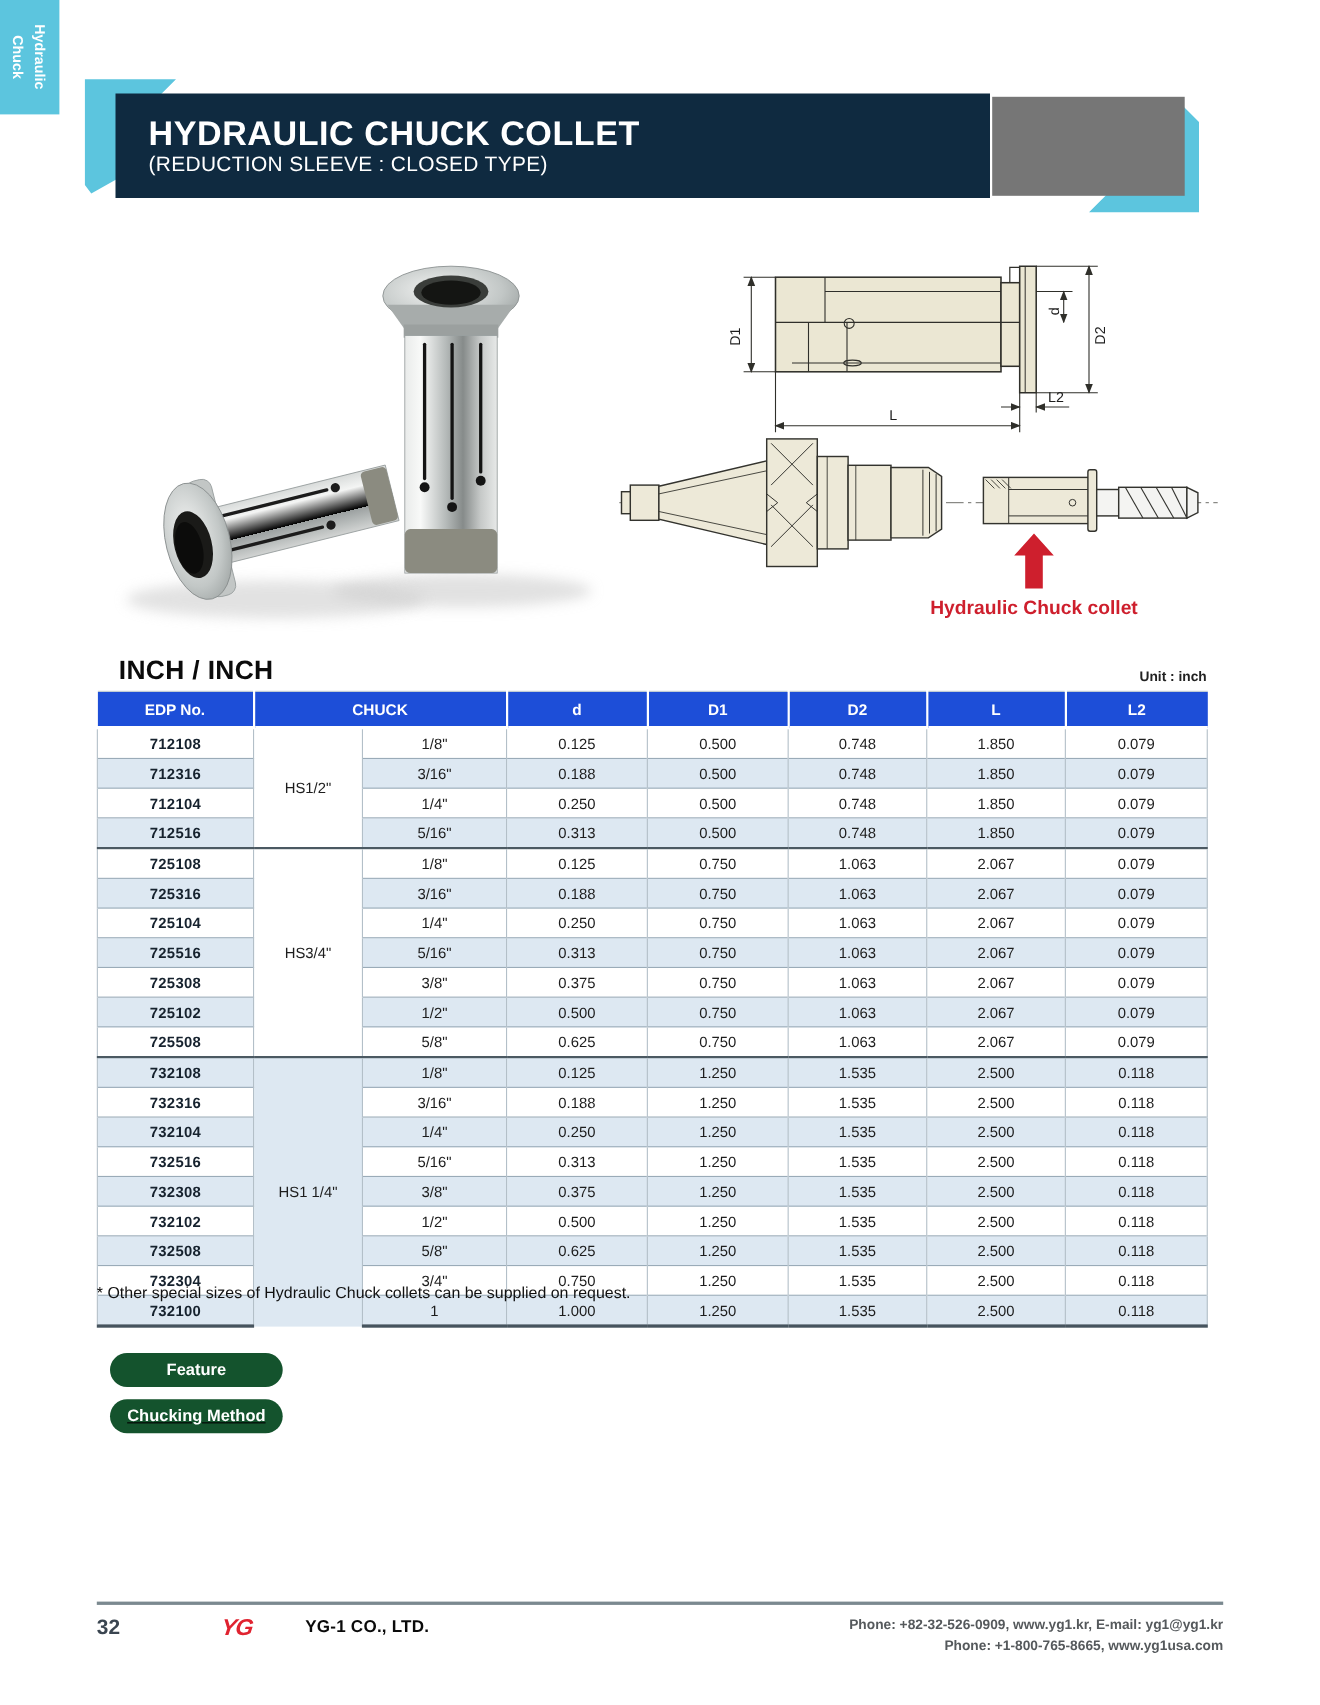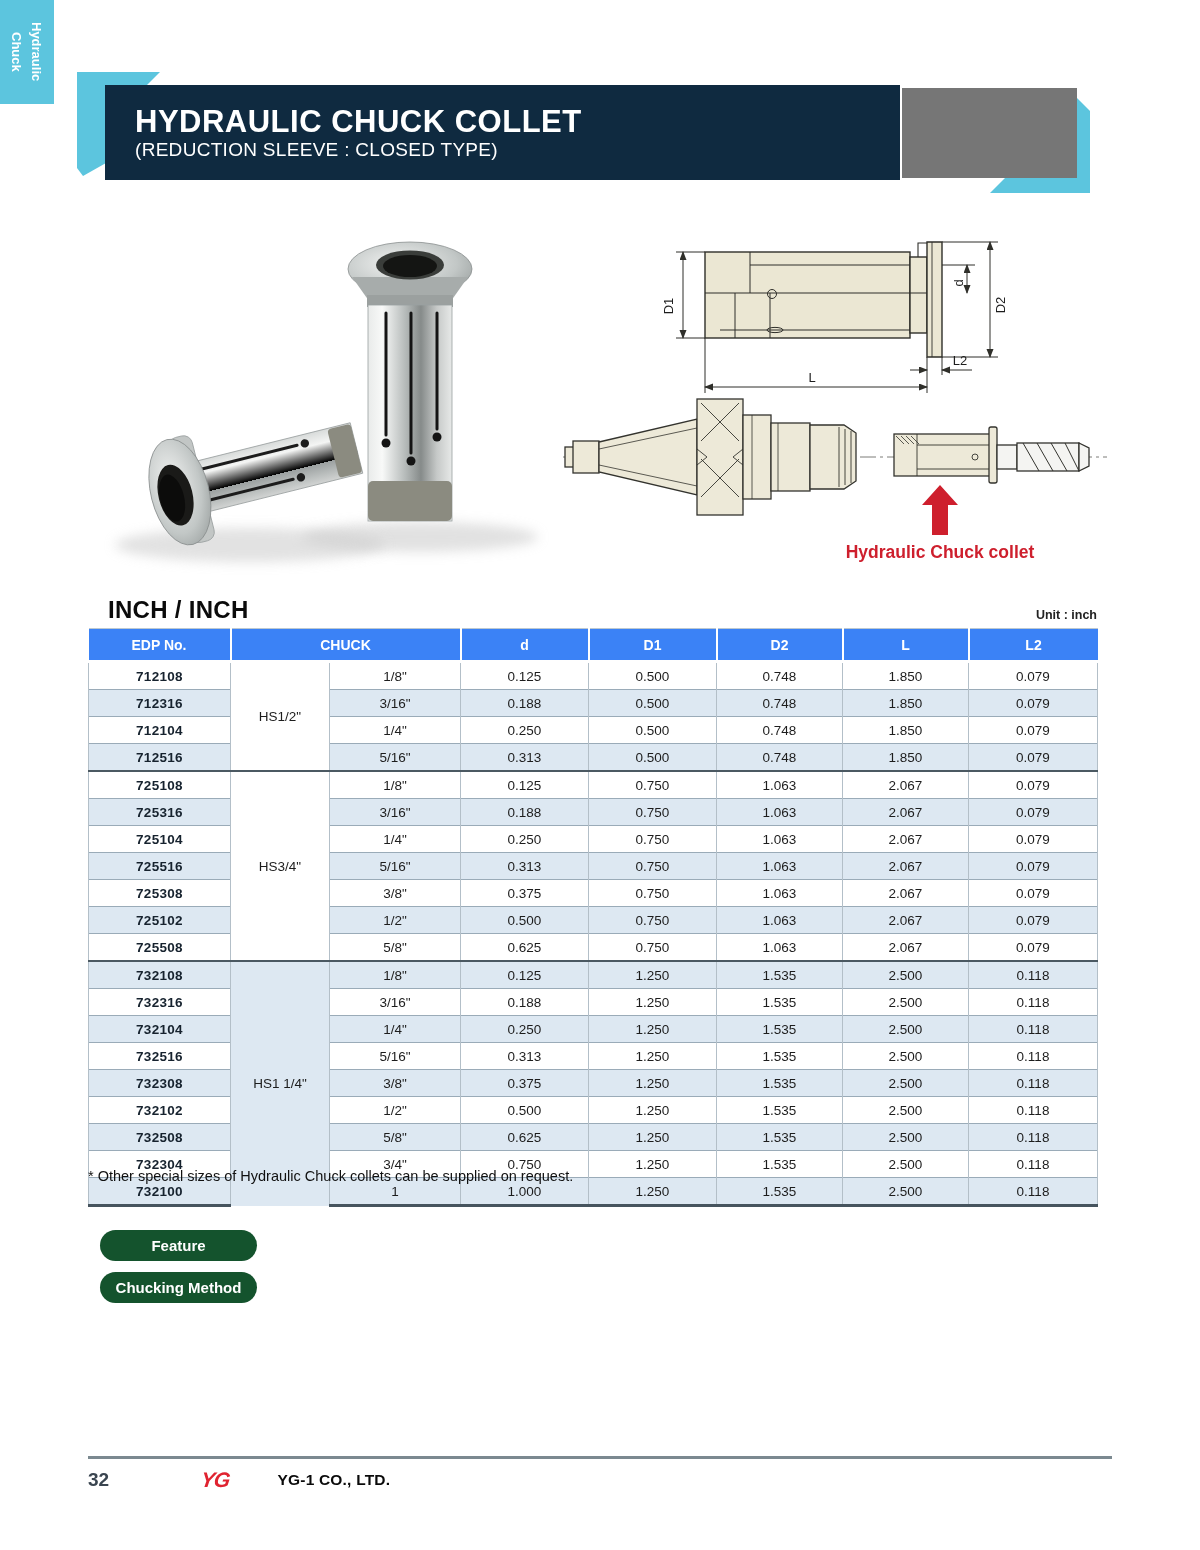--- a/index.html
+++ b/index.html
@@ -29,41 +29,41 @@
   .photo-svg{position:absolute;left:100px;top:215px;}
   .draw1-svg{position:absolute;left:620px;top:225px;}
   .draw2-svg{position:absolute;left:555px;top:385px;}
   svg text{font-family:"Liberation Sans", sans-serif;}
   
   .tbl-title{position:absolute;left:88px;top:596px;font-size:24px;font-weight:700;color:#0b0b0b;letter-spacing:.3px;margin-left:20px;}
   .tbl-unit{position:absolute;right:103px;top:608px;font-size:12.5px;font-weight:bold;color:#222;}
   .tbl-wrap{position:absolute;left:88px;top:628px;}
   table.spec{border-collapse:collapse;table-layout:fixed;width:1009px;font-size:13.5px;}
   table.spec th{
-    background:#3b82f6;color:#fff;font-weight:bold;font-size:14px;height:29px;
+    background:#1d4ed8;color:#fff;font-weight:bold;font-size:14px;height:29px;
     border-left:2px solid #fff;border-bottom:3px solid #fff;border-top:1px solid #bcc8d0;text-align:center;
   }
   table.spec th:first-child{border-left:none;}
   table.spec td{
     text-align:center;height:24px;color:#1d1d1d;
     border-left:1px solid #b3bfc8;border-top:1px solid #9aabb8;
   }
   table.spec td:last-child{border-right:1px solid #b3bfc8;}
   table.spec tr.odd td{background:#ffffff;}
   table.spec tr.even td{background:#dde8f2;}
   table.spec td.group{background:#ffffff;}
   table.spec td.edp{font-weight:bold;color:#16222e;letter-spacing:.3px;}
   table.spec tr.group-start td{border-top:2px solid #4b5962;}
   table.spec tbody tr:first-child td{border-top:none;}
   table.spec tbody tr:last-child td{border-bottom:3px solid #46545e;}
   .note{position:absolute;left:88px;top:1168px;font-size:14.5px;color:#111;}
   
   .sec-row{position:absolute;left:100px;display:flex;align-items:flex-start;}
   .sec-row.feature{top:1222px;}
-  .sec-row.chucking{top:1272px;}
+  .sec-row.chucking{top:1272px;text-decoration:underline;}
   .badge{
     width:157px;background:#14532d;color:#fff;border-radius:17px;
     text-align:center;font-weight:bold;font-size:15px;padding:7px 0;
     flex:0 0 157px;margin-right:11px;
   }
   .sec-row.feature .badge{margin-top:8px;}
   .sec-row.chucking .badge{margin-top:0;}
   .sec-text{width:600px;font-size:14.5px;color:#1a1a1a;line-height:20px;}
   .sec-row.chucking .sec-text{margin-top:7px;}
   
@@ -479,13 +479,17 @@
   <div class="badge">Chucking Method</div>
 </div>
 
 <div class="footer-rule"></div>
 <div class="footer">
   <div class="footer-left">
     <span class="page-num">32</span>
     <span class="logo-mark">YG</span>
     <span class="company">YG-1 CO., LTD.</span>
   </div>
+  <div class="footer-right">
+    <div>Phone: +82-32-526-0909, www.yg1.kr, E-mail: yg1@yg1.kr</div>
+    <div>Phone: +1-800-765-8665, www.yg1usa.com</div>
+  </div>
 </div>
 
 </body></html>

